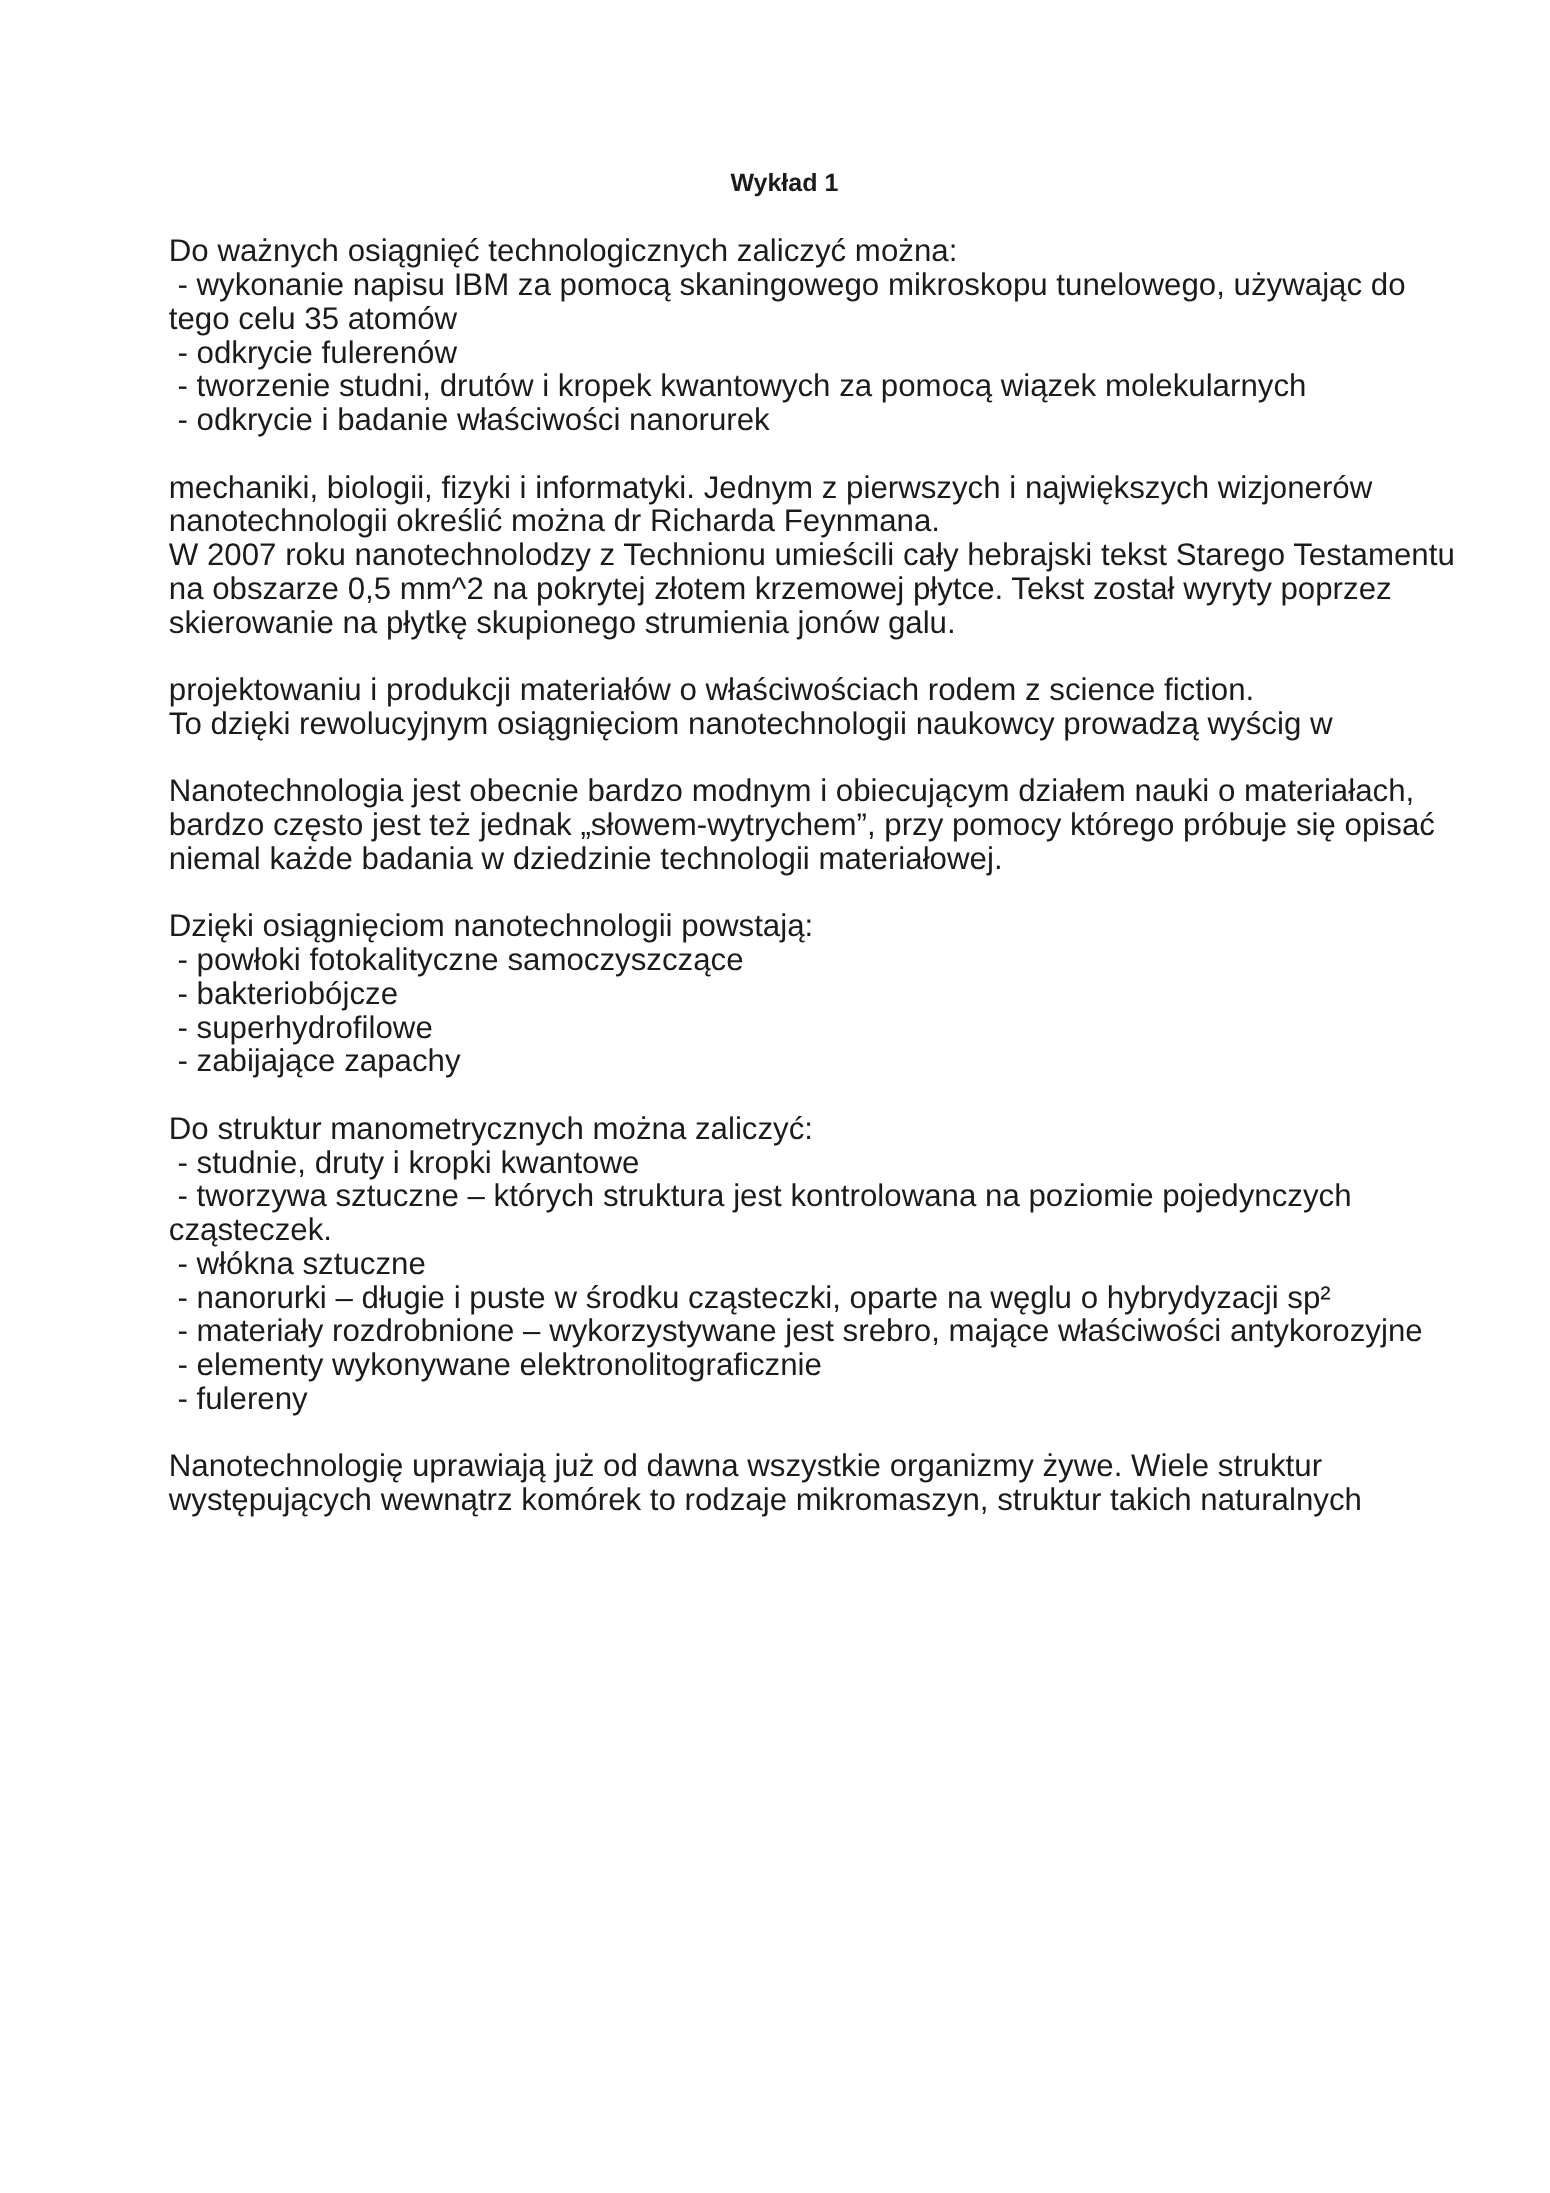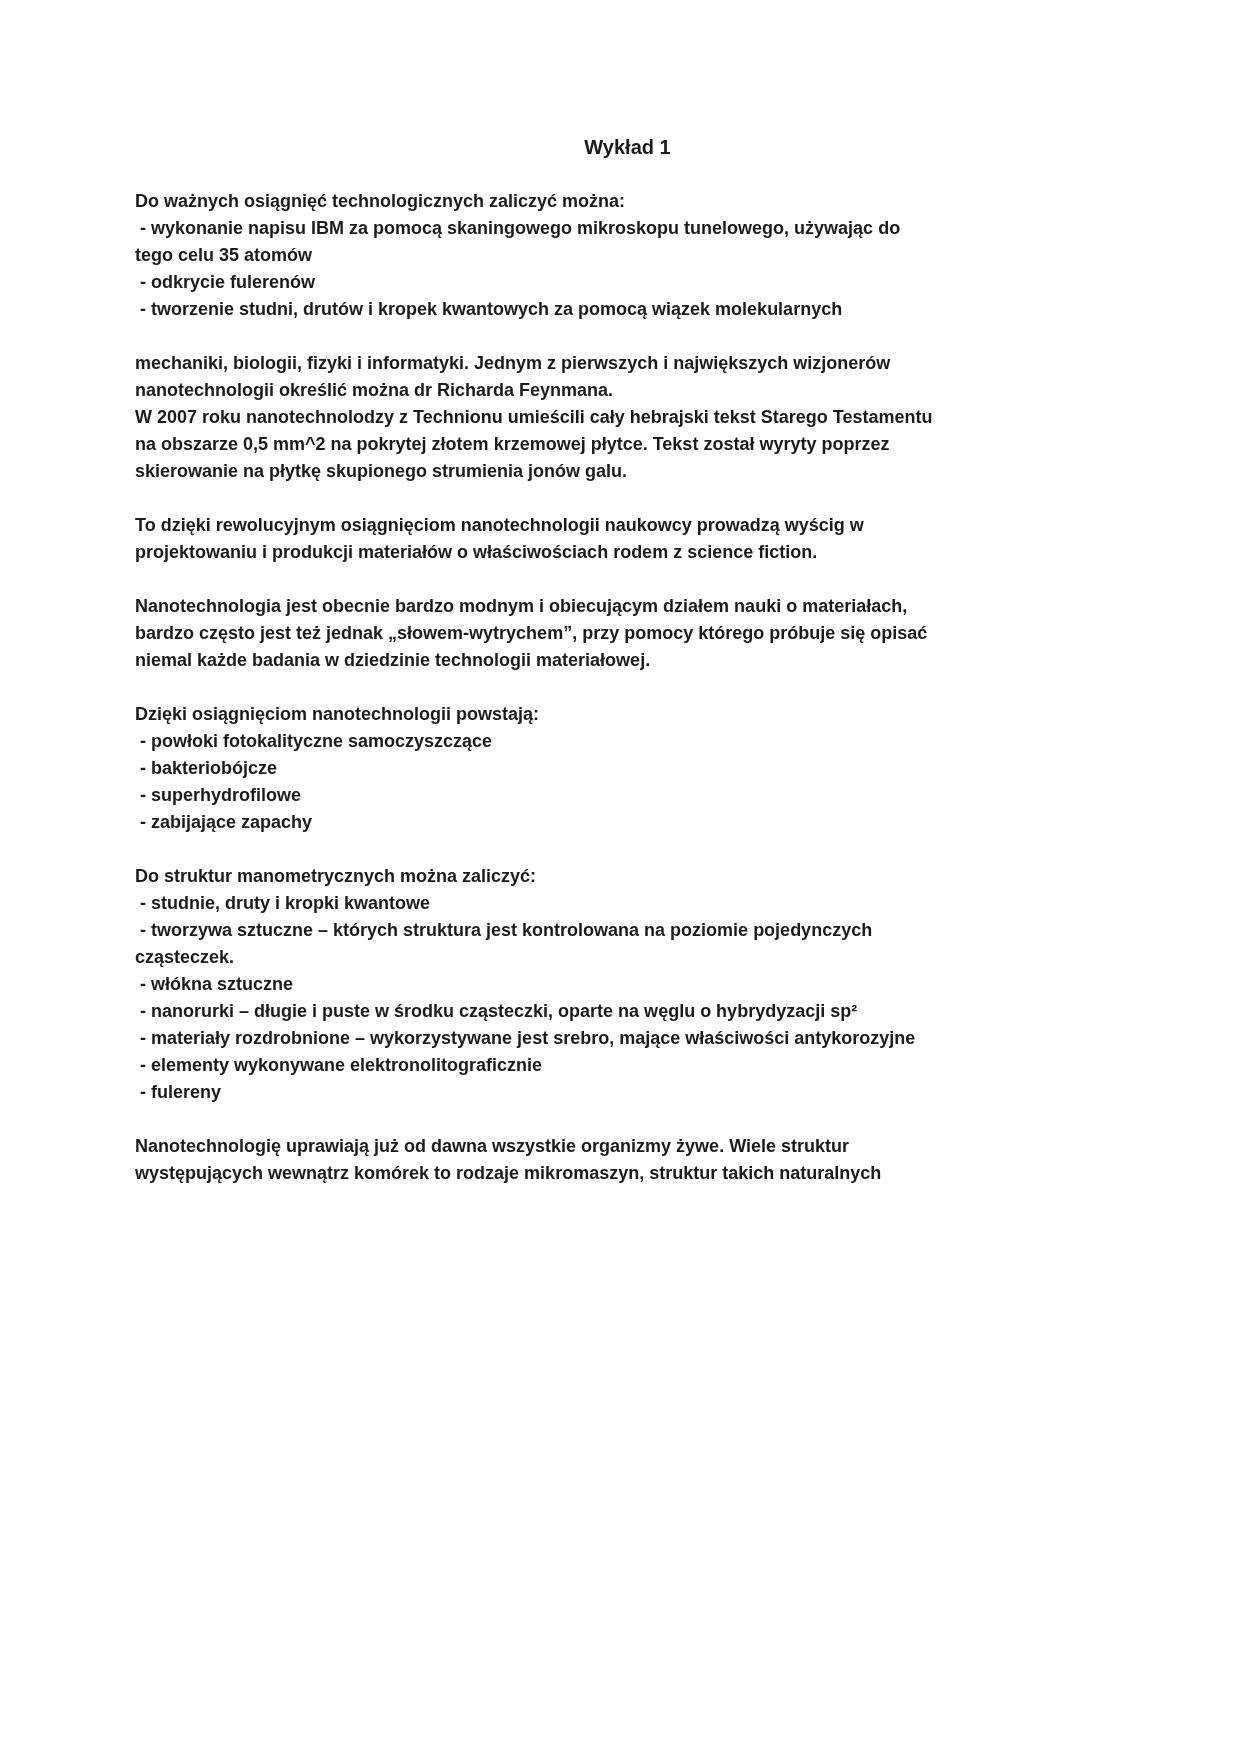--- a/index.html
+++ b/index.html
@@ -24,49 +24,50 @@
     text-align: center;
     font-size: 20px;
     font-weight: bold;
     line-height: 27px;
     margin-bottom: 27px;
   }
   .paragraph {
     margin: 0 0 27px 0;
   }
   .line {
-    font-size: 18px;
-    font-weight: bold;
+    font-size: 25px;
+    font-weight: normal;
     line-height: 27px;
     white-space: pre;
   }
 </style>
 </head>
 <body>
 
 <div class="page">
   <div class="doc-title">Wykład 1</div>
   <div id="doc-body">
       <div class="paragraph">
         <div class="line">Do ważnych osiągnięć technologicznych zaliczyć można:</div>
         <div class="line"> - wykonanie napisu IBM za pomocą skaningowego mikroskopu tunelowego, używając do</div>
         <div class="line">tego celu 35 atomów</div>
         <div class="line"> - odkrycie fulerenów</div>
         <div class="line"> - tworzenie studni, drutów i kropek kwantowych za pomocą wiązek molekularnych</div>
+        <div class="line"> - odkrycie i badanie właściwości nanorurek</div>
       </div>
       <div class="paragraph">
         <div class="line">mechaniki, biologii, fizyki i informatyki. Jednym z pierwszych i największych wizjonerów</div>
         <div class="line">nanotechnologii określić można dr Richarda Feynmana.</div>
         <div class="line">W 2007 roku nanotechnolodzy z Technionu umieścili cały hebrajski tekst Starego Testamentu</div>
         <div class="line">na obszarze 0,5 mm^2 na pokrytej złotem krzemowej płytce. Tekst został wyryty poprzez</div>
         <div class="line">skierowanie na płytkę skupionego strumienia jonów galu.</div>
       </div>
       <div class="paragraph">
+        <div class="line">projektowaniu i produkcji materiałów o właściwościach rodem z science fiction.</div>
         <div class="line">To dzięki rewolucyjnym osiągnięciom nanotechnologii naukowcy prowadzą wyścig w</div>
-        <div class="line">projektowaniu i produkcji materiałów o właściwościach rodem z science fiction.</div>
       </div>
       <div class="paragraph">
         <div class="line">Nanotechnologia jest obecnie bardzo modnym i obiecującym działem nauki o materiałach,</div>
         <div class="line">bardzo często jest też jednak „słowem-wytrychem”, przy pomocy którego próbuje się opisać</div>
         <div class="line">niemal każde badania w dziedzinie technologii materiałowej.</div>
       </div>
       <div class="paragraph">
         <div class="line">Dzięki osiągnięciom nanotechnologii powstają:</div>
         <div class="line"> - powłoki fotokalityczne samoczyszczące</div>
         <div class="line"> - bakteriobójcze</div>

